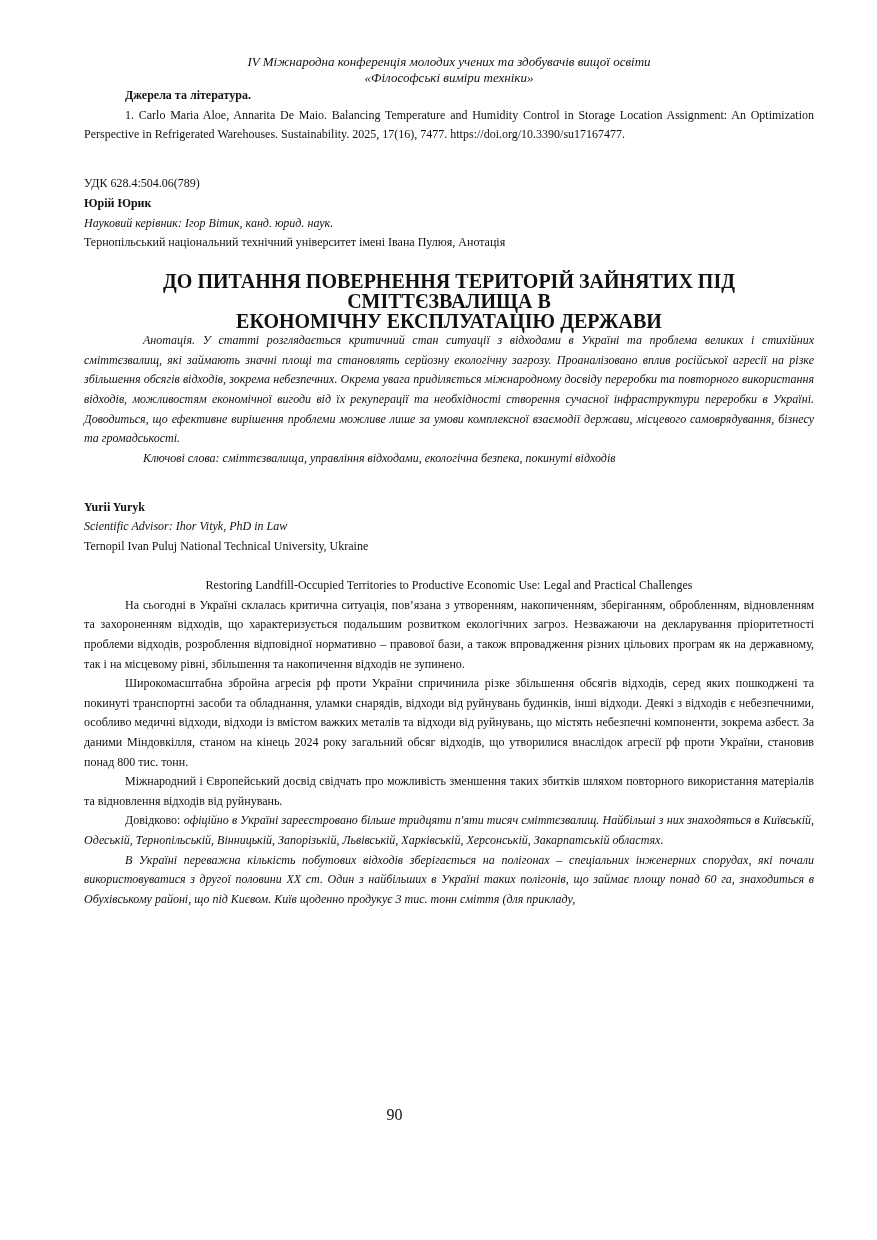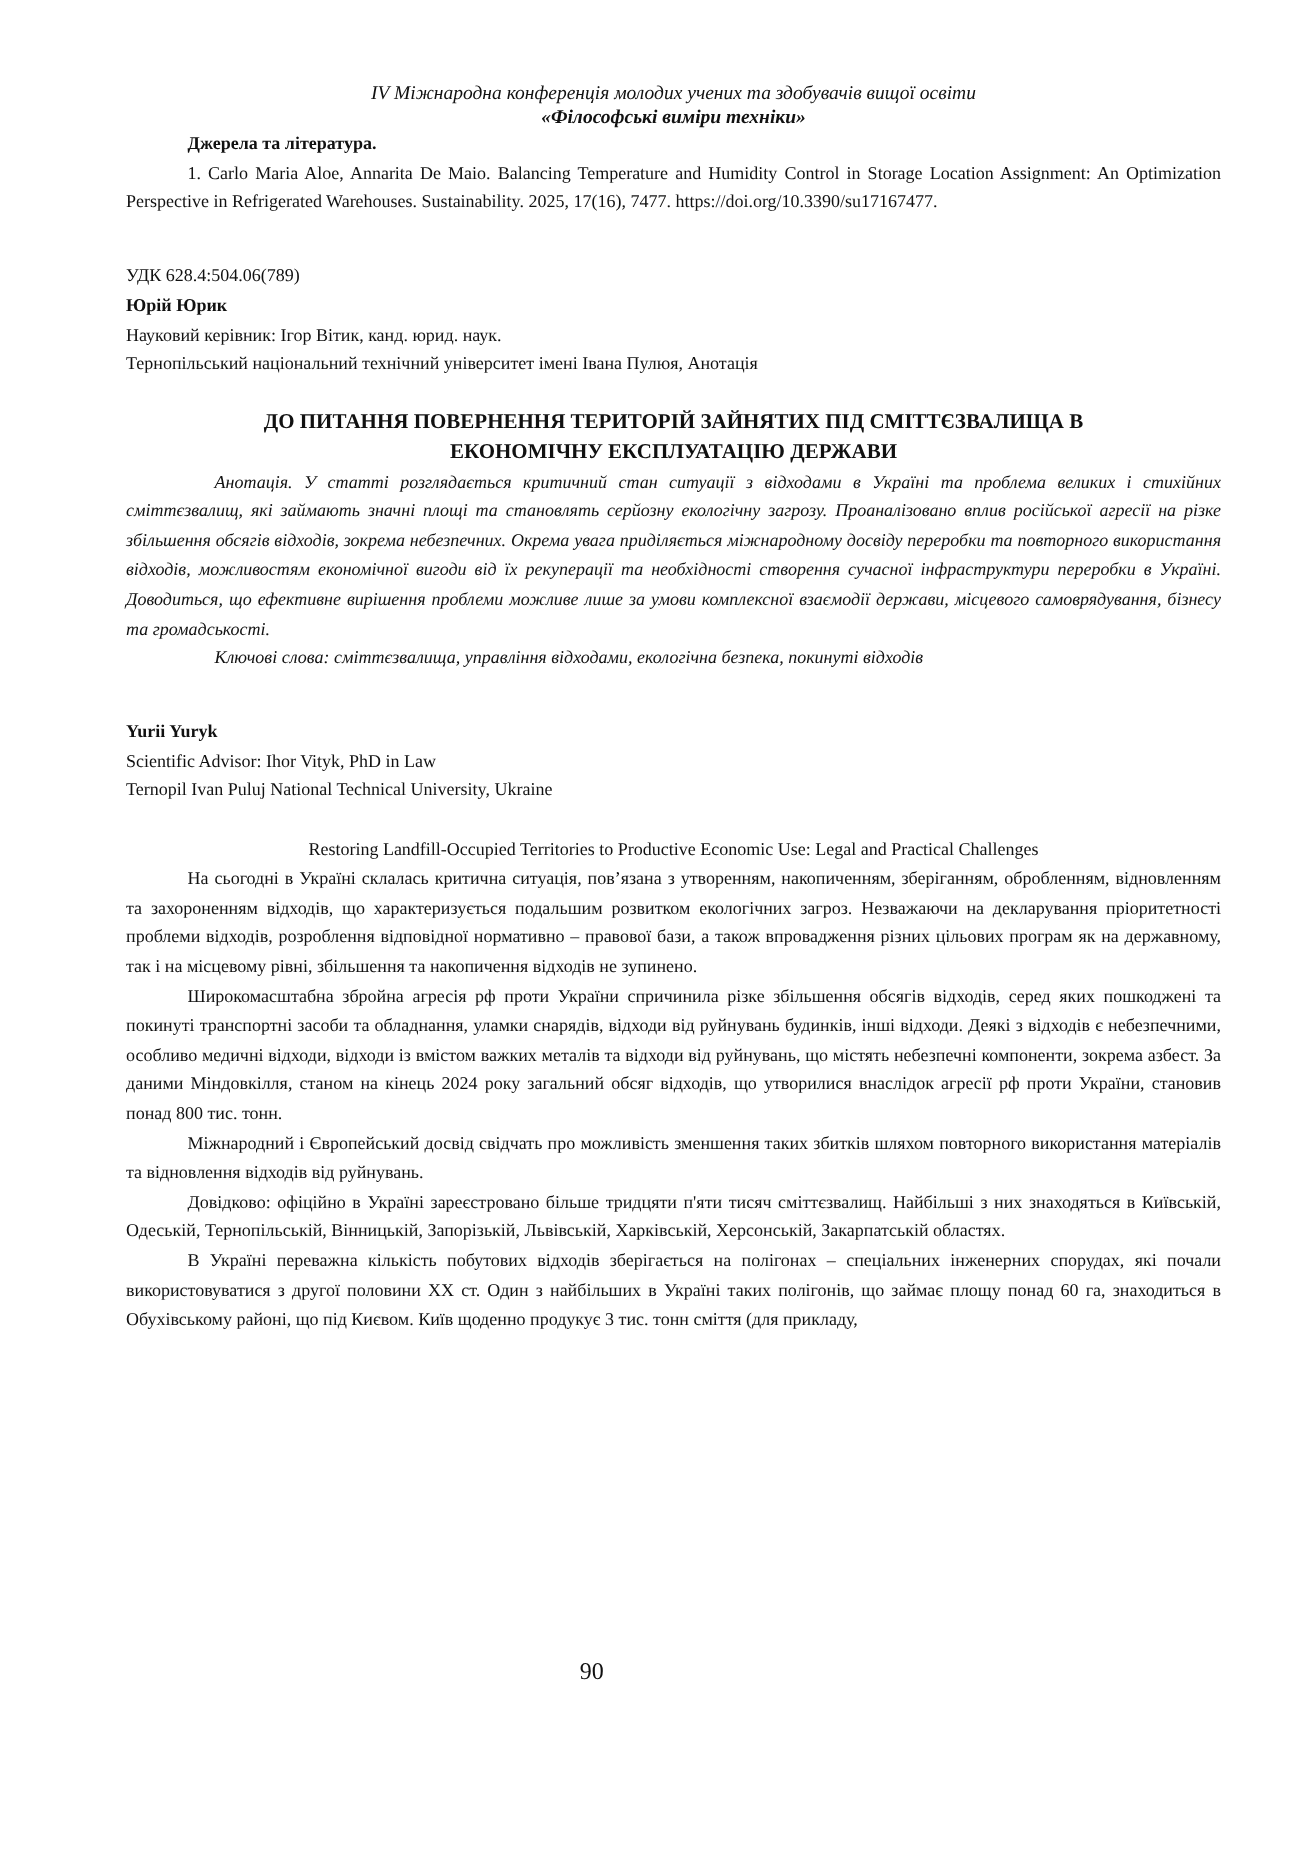--- a/index.html
+++ b/index.html
@@ -3,28 +3,28 @@
   <meta charset="utf-8">
   <style>
     html, body { margin: 0; padding: 0; background: #ffffff; }
     body {
       width: 877px; height: 1240px; position: relative; overflow: hidden;
       font-family: "Liberation Serif", "DejaVu Serif", serif;
       color: #111111;
     }
     .page { position: absolute; left: 84px; top: 54px; width: 730px; }
     .running-head { text-align: center; font-style: italic; font-size: 13px; line-height: 16px; }
-    .running-head .sub { font-weight: bold; }
+    .running-head .sub { font-weight: normal; }
     p { margin: 0; font-size: 12px; line-height: 19.6px; text-align: justify; }
     .indent { text-indent: 41px; }
     .bold { font-weight: bold; }
-    .italic { }
+    .italic { font-style: italic; }
     .gap { height: 19.6px; }
     .gap-sm { height: 10px; }
-    .title { text-align: center; font-weight: bold; font-size: 14px; line-height: 19.6px; }
+    .title { text-align: center; font-weight: bold; font-size: 20px; line-height: 19.6px; }
     .abstract { font-style: italic; }
     .label-bi { font-weight: normal; font-style: italic; margin-left: 18px; }
     .page-num { position: absolute; left: 0; width: 789px; top: 1106px; text-align: center; font-size: 16px; }
   </style>
 </head>
 <body>
 
 <div class="page">
 
   <div class="running-head">

